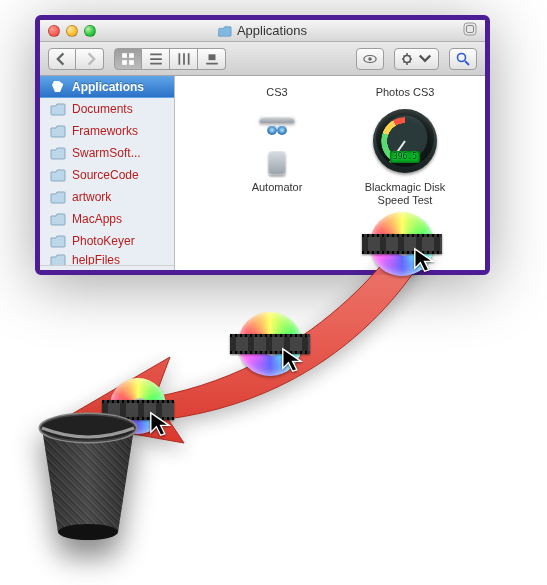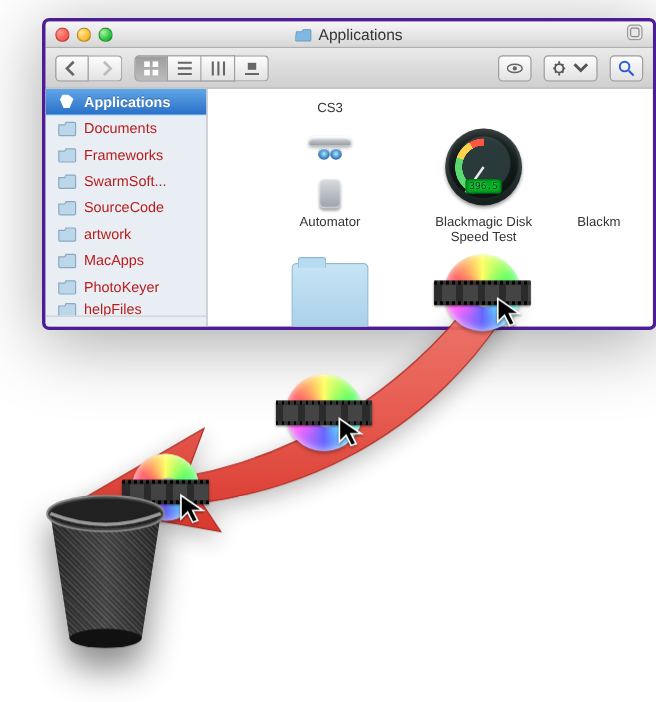--- a/index.html
+++ b/index.html
@@ -6,23 +6,23 @@
   body {
     width: 547px; height: 585px;
     font-family: "Lucida Grande", "Helvetica Neue", sans-serif;
     font-size: 12px;
     background: #fff;
     position: relative;
     overflow: hidden;
   }
   .shadow-wrap { filter: drop-shadow(0 10px 30px rgba(0,0,0,.35)); position:absolute; top:15px; left:35px; }
   .window {
-    width: 512px; height: 260px;
+    width: 455px; height: 260px;
     background: #ededed;
-    border: 3px solid #4c1d95;
+    border: 5px solid #4c1d95;
     border-radius: 6px;
     overflow: hidden;
     position: relative;
   }
   .titlebar {
     height: 22px;
     background: linear-gradient(#f6f6f6,#d7d7d7);
     border-bottom: 1px solid #b0b0b0;
     display:flex; align-items:center;
     position:relative;
@@ -333,20 +333,21 @@
         </div>
       </div>
 
       <div class="content">
         <div class="app-item toprow">
           <div class="app-icon"></div>
           <div class="app-label">CS3</div>
         </div>
         <div class="app-item toprow">
           <div class="app-icon"></div>
+          <div class="app-label">Photos CS3</div>
         </div>
         <div style="width:100%"></div>
 
         <div class="app-item">
           <div class="app-icon">
             <div class="automator">
                   <div class="body"></div>
                   <div class="eye l"></div>
                   <div class="eye r"></div>
                   <div class="tube"></div>

